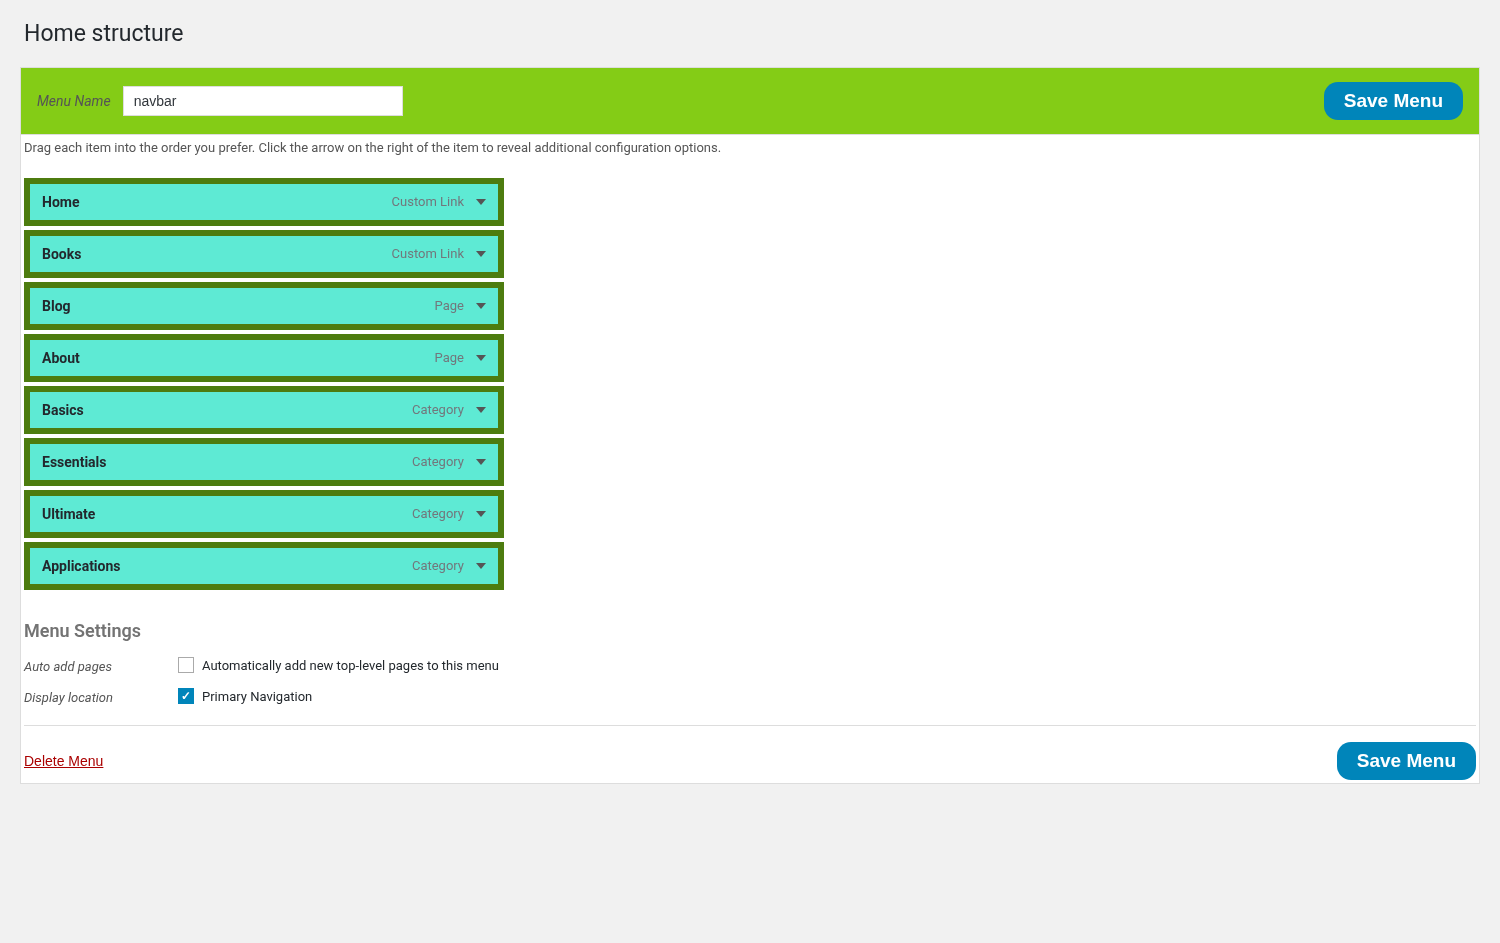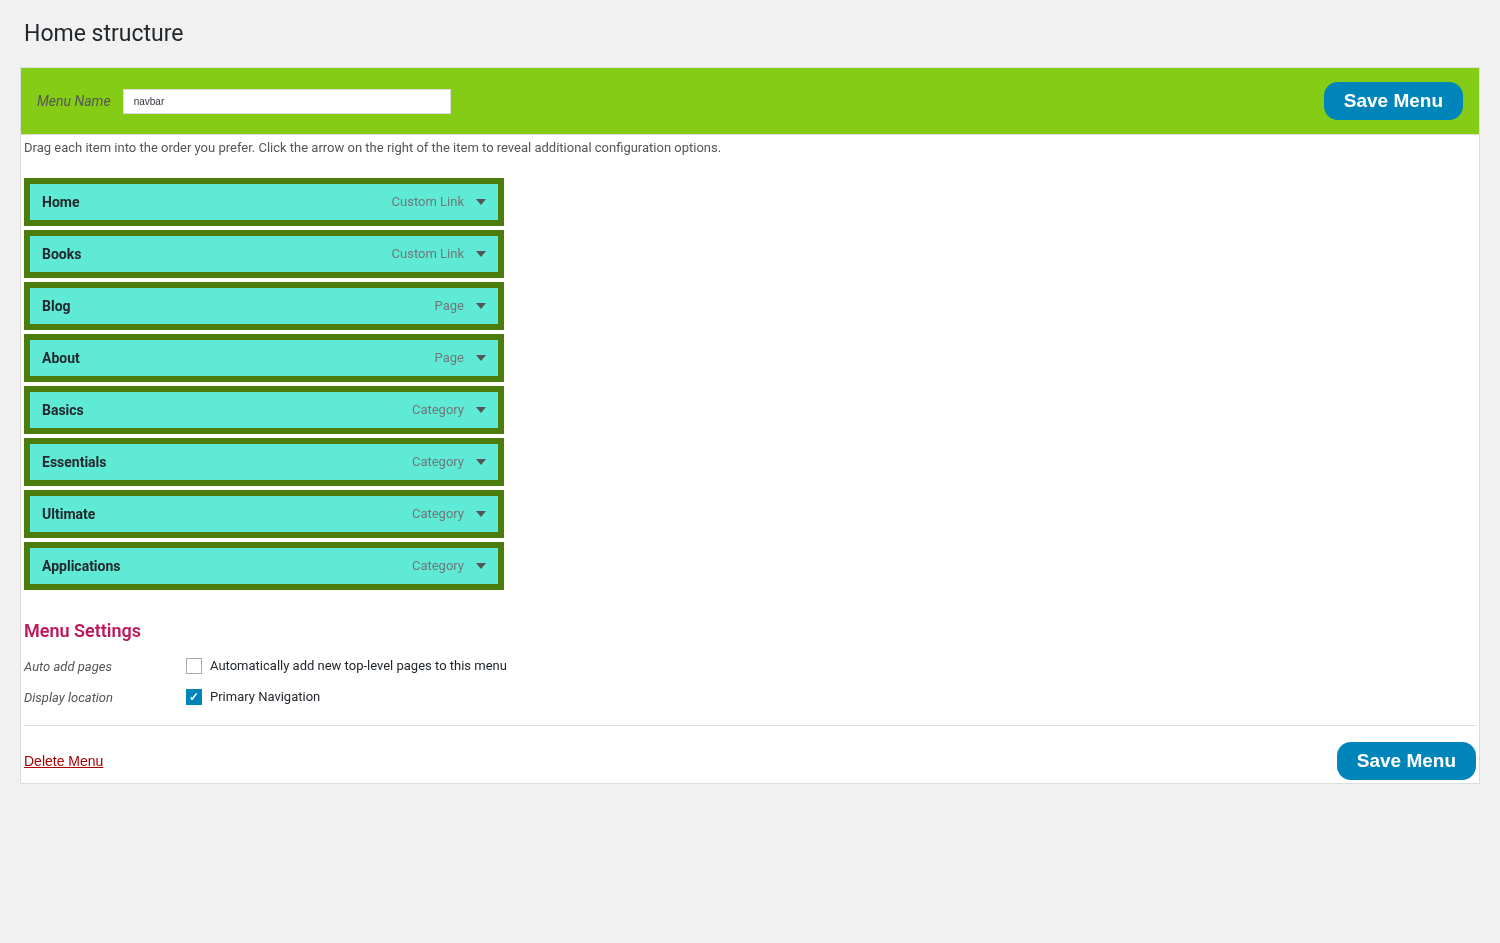--- a/index.html
+++ b/index.html
@@ -44,22 +44,22 @@
     .menu-name-label {
       font-style: italic;
       color: #555;
       font-size: 14px;
       white-space: nowrap;
     }
 
     .menu-name-input {
       border: 1px solid #ddd;
       padding: 6px 10px;
-      font-size: 10px;
-      width: 328px;
+      font-size: 14px;
+      width: 280px;
       color: #32373c;
       background: #fff;
       border-radius: 0;
     }
 
     .save-menu-btn {
       margin-left: auto;
       background: #0085ba;
       color: #fff;
       border: none;
@@ -135,29 +135,29 @@
       margin-left: 4px;
     }
 
     .menu-settings-section {
       margin-top: 30px;
     }
 
     .menu-settings-title {
       font-size: 18px;
       font-weight: 600;
-      color: #be185d;
+      color: #737373;
       margin-bottom: 16px;
     }
 
     .settings-row {
       display: flex;
-      align-items: flex-end;
+      align-items: center;
       margin-bottom: 14px;
-      gap: 32px;
+      gap: 24px;
     }
 
     .settings-label {
       font-style: italic;
       color: #555;
       font-size: 13px;
       min-width: 130px;
       padding-top: 2px;
     }
 

